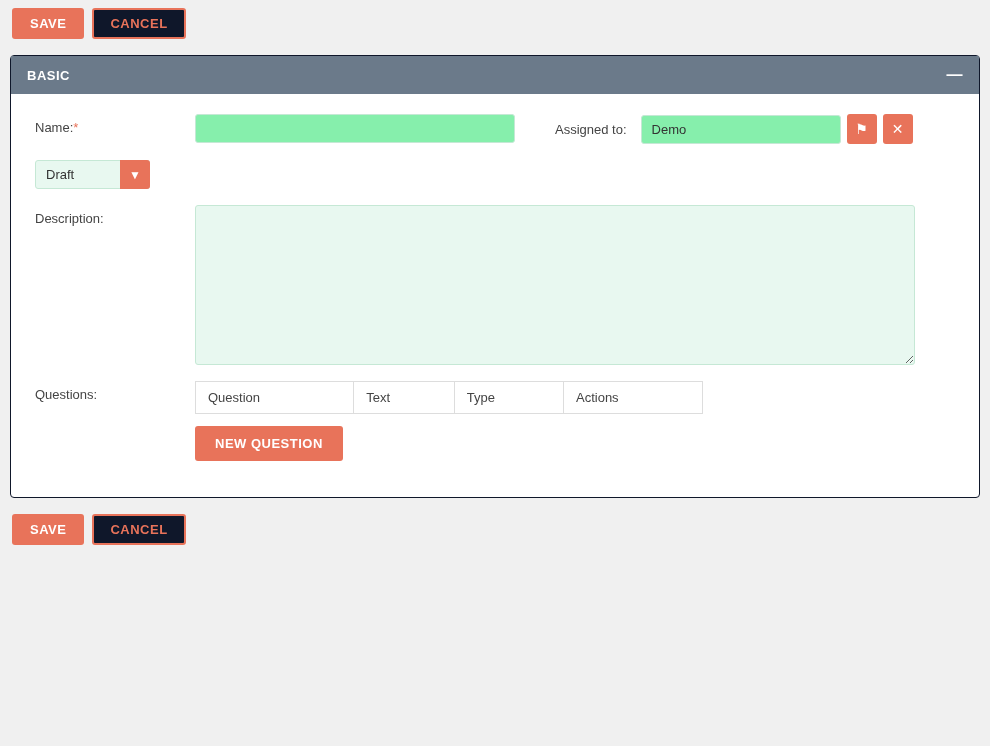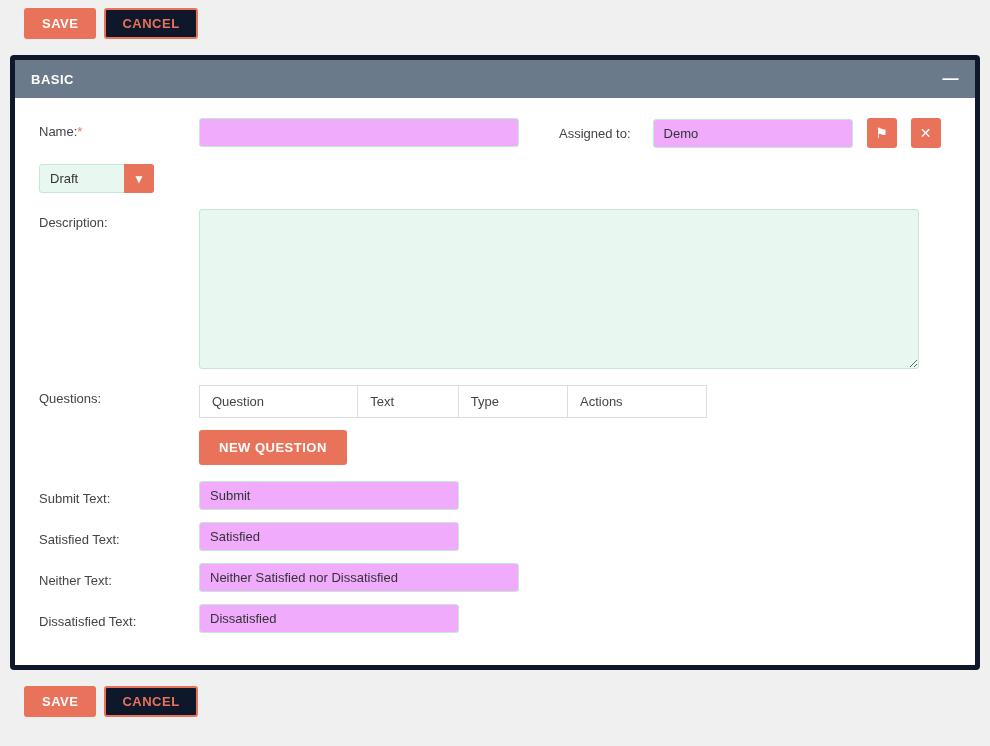--- a/index.html
+++ b/index.html
@@ -21,39 +21,38 @@
     .btn-save {
       background: #e8735a;
       color: white;
       border: none;
       padding: 8px 18px;
       font-size: 13px;
       font-weight: bold;
       cursor: pointer;
       border-radius: 3px;
       letter-spacing: 0.5px;
-      margin-left: 12px;
     }
 
     .btn-cancel {
       background: #0f172a;
       color: #e8735a;
       border: 2px solid #e8735a;
       padding: 6px 16px;
       font-size: 13px;
       font-weight: bold;
       cursor: pointer;
       border-radius: 3px;
       letter-spacing: 0.5px;
     }
 
     .main-card {
       margin: 8px 10px;
       background: white;
-      border: 5px solid #0f172a;
+      border: 1px solid #0f172a;
       border-radius: 4px;
     }
 
     .card-header {
       background: #6b7a8a;
       color: white;
       padding: 10px 16px;
       display: flex;
       justify-content: space-between;
       align-items: center;
@@ -84,37 +83,37 @@
       padding-top: 6px;
       font-size: 13px;
       color: #444;
     }
 
     .required {
       color: #e8735a;
     }
 
     .form-input {
-      background: #f0abfc;
+      background: #86efac;
       border: 1px solid #c5e8d5;
       border-radius: 3px;
       padding: 6px 10px;
       font-size: 13px;
       color: #333;
       outline: none;
     }
 
     .name-input {
       width: 320px;
     }
 
     .assigned-section {
       display: flex;
       align-items: center;
-      gap: 14px;
+      gap: 6px;
       margin-left: 40px;
     }
 
     .assigned-label {
       font-size: 13px;
       color: #444;
       margin-right: 8px;
     }
 
     .assigned-input {
@@ -335,43 +334,20 @@
               <th>Actions</th>
             </tr>
           </thead>
           <tbody>
           </tbody>
         </table>
         <button class="btn-new-question">NEW QUESTION</button>
       </div>
     </div>
 
-    <div class="text-fields-section">
-
-      <div class="text-field-row">
-        <div class="form-label text-field-label">Submit Text:</div>
-        <input type="text" class="form-input text-field-input" value="Submit" style="">
-      </div>
-
-      <div class="text-field-row">
-        <div class="form-label text-field-label">Satisfied Text:</div>
-        <input type="text" class="form-input text-field-input" value="Satisfied" style="">
-      </div>
-
-      <div class="text-field-row">
-        <div class="form-label text-field-label">Neither Text:</div>
-        <input type="text" class="form-input text-field-input" style="width: 320px;" value="Neither Satisfied nor Dissatisfied">
-      </div>
-
-      <div class="text-field-row">
-        <div class="form-label text-field-label">Dissatisfied Text:</div>
-        <input type="text" class="form-input text-field-input" value="Dissatisfied" style="">
-      </div>
-
-    </div>
 
   </div>
 </div>
 
 <div class="bottom-bar">
   <button class="btn-save">SAVE</button>
   <button class="btn-cancel">CANCEL</button>
 </div>
 
 </body></html>

